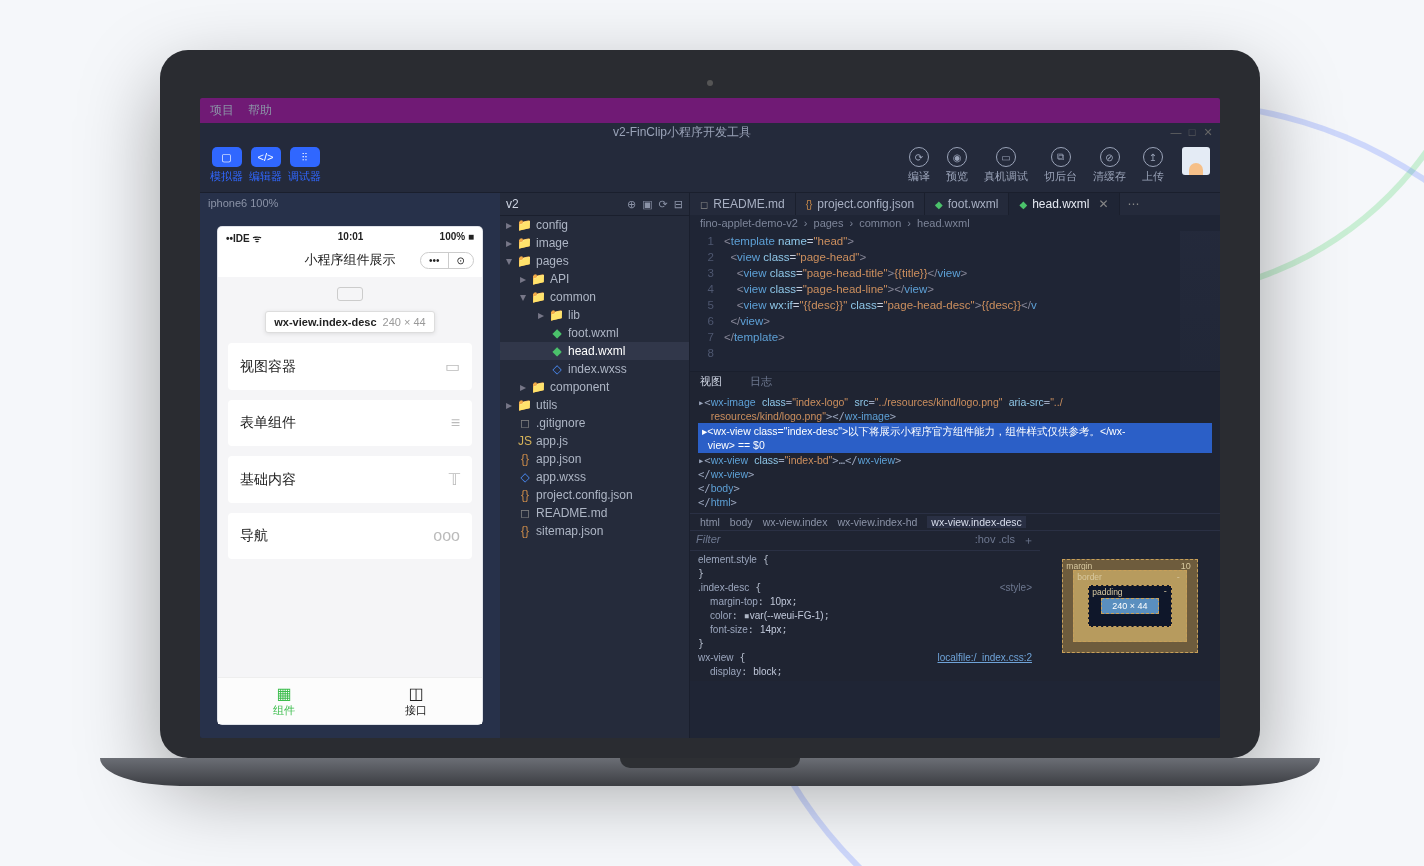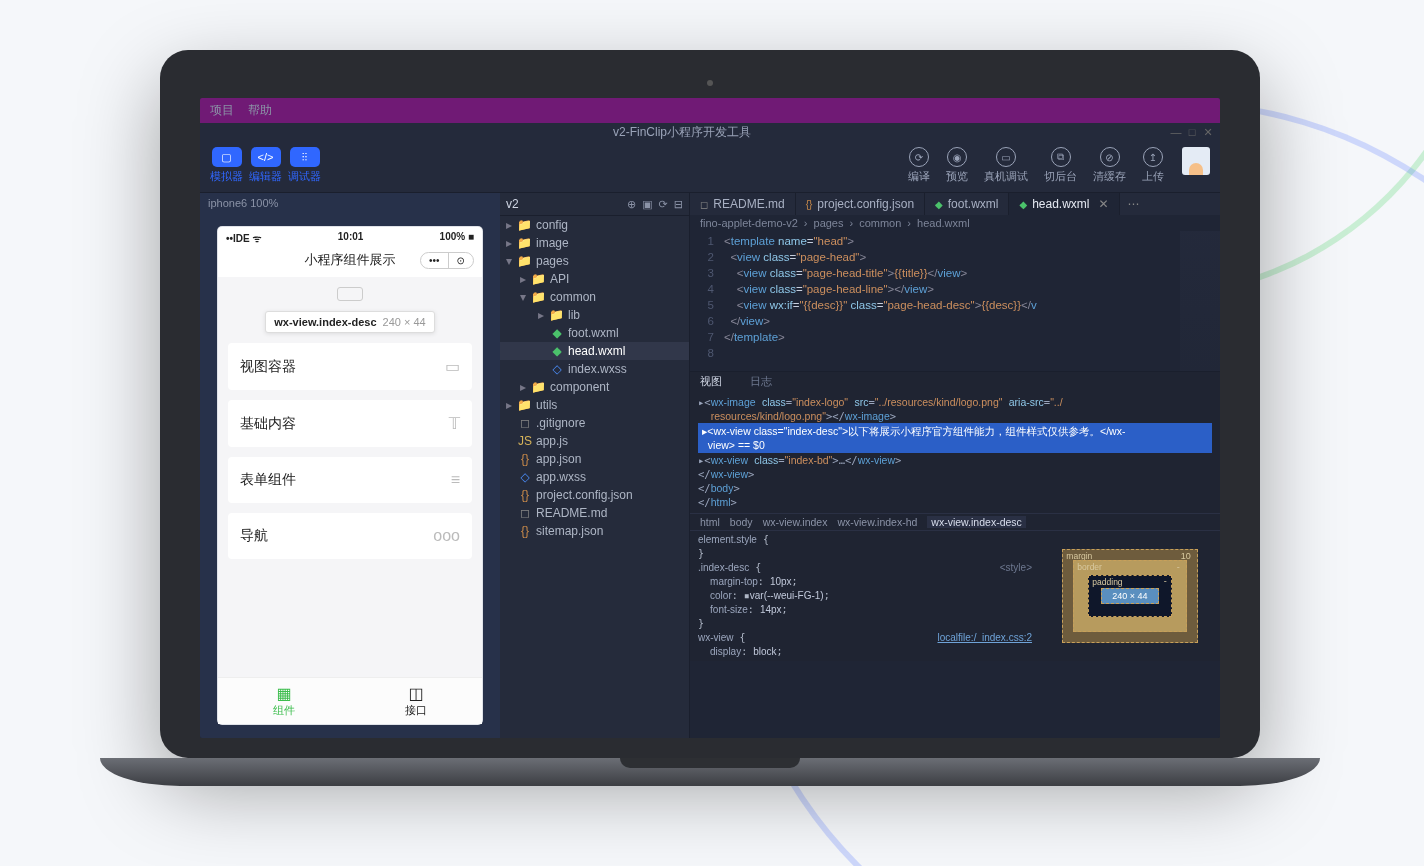--- a/index.html
+++ b/index.html
@@ -207,26 +207,26 @@
           <div style="align-self:center;width:26px;height:14px;border:1px solid #ccc;border-radius:3px;"></div>
           <div class="inspect-tip">
             <b>wx-view.index-desc</b>
             <span class="dim">240 × 44</span>
           </div>
           <div class="listrow">
                   <span>视图容器</span>
                   <span class="ricon">▭</span>
                 </div>
           <div class="listrow">
+                  <span>表单组件</span>
+                  <span class="ricon">≡</span>
+                </div>
+          <div class="listrow">
                   <span>基础内容</span>
                   <span class="ricon">𝕋</span>
-                </div>
-          <div class="listrow">
-                  <span>表单组件</span>
-                  <span class="ricon">≡</span>
                 </div>
           <div class="listrow">
                   <span>导航</span>
                   <span class="ricon">ooo</span>
                 </div>
         </div>
         <div class="phone-tabbar">
           <div class="tab active"><span class="tico">▦</span><span>组件</span></div>
           <div class="tab"><span class="tico">◫</span><span>接口</span></div>
         </div>
@@ -415,20 +415,25 @@
         </div>
         <div class="domcrumb">
           <span class="c">html</span>
           <span class="c">body</span>
           <span class="c">wx-view.index</span>
           <span class="c">wx-view.index-hd</span>
           <span class="c active">wx-view.index-desc</span>
         </div>
         <div class="stylesplit">
           <div style="flex:1;display:flex;flex-direction:column;">
+            <div class="filterrow">
+              <span class="f">Filter</span>
+              <span>:hov .cls</span>
+              <span style="margin-left:8px">＋</span>
+            </div>
             <div class="stylerules">
 <span class="prop">element.style</span> {<br>}<br>
 <span class="prop">.index-desc</span> {<span style="float:right;color:#6e7890">&lt;style&gt;</span><br>
 &nbsp;&nbsp;<span class="prop">margin-top</span>: <span class="propv">10px</span>;<br>
 &nbsp;&nbsp;<span class="prop">color</span>: ▪<span class="propv">var(--weui-FG-1)</span>;<br>
 &nbsp;&nbsp;<span class="prop">font-size</span>: <span class="propv">14px</span>;<br>}<br>
 <span class="prop">wx-view</span> {<span style="float:right" class="link">localfile:/_index.css:2</span><br>
 &nbsp;&nbsp;<span class="prop">display</span>: <span class="propv">block</span>;
             </div>
           </div>

